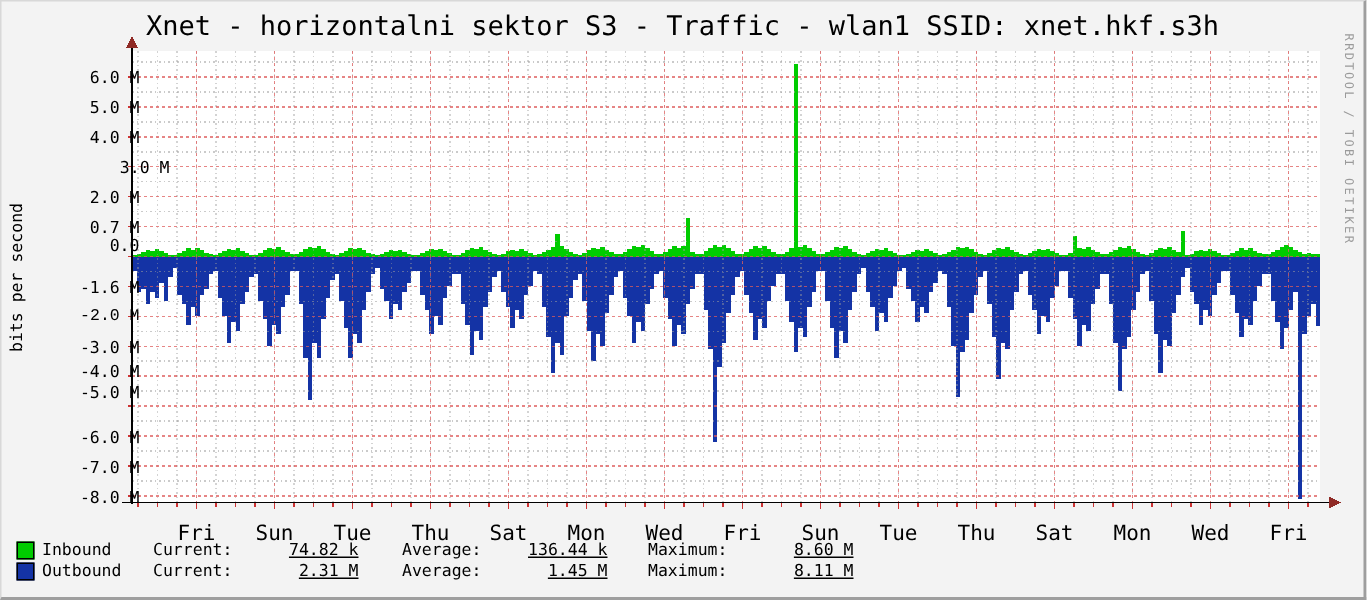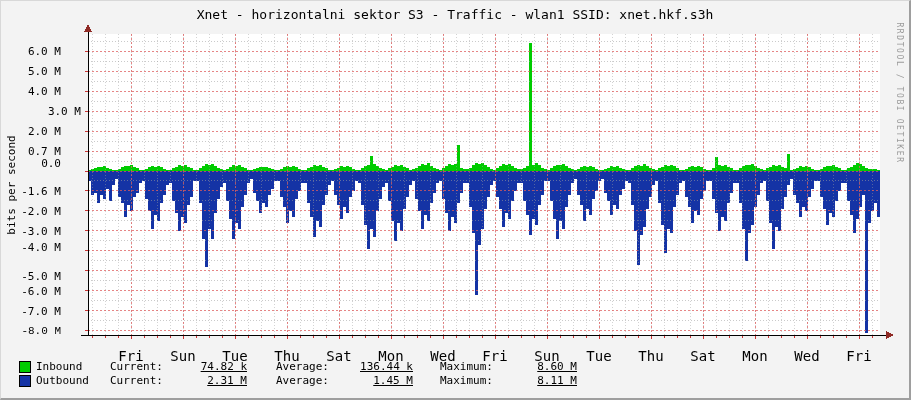--- a/index.html
+++ b/index.html
@@ -4,35 +4,35 @@
 <style>
   html,body{margin:0;padding:0;background:#e8e8e8;}
   .frame{
     position:relative;width:911px;height:400px;box-sizing:border-box;
     background:#f3f3f3;overflow:hidden;
     border-top:1px solid #d8d8d8;border-left:1px solid #d8d8d8;
     border-right:2px solid #9e9e9e;border-bottom:2px solid #9e9e9e;
     font-family:"DejaVu Sans Mono","Liberation Mono",monospace;
     color:#000;
   }
-  .title{position:absolute;top:6px;left:0;width:100%;text-align:center;font-size:13px;white-space:pre;}
+  .title{position:absolute;top:6px;left:0;width:100%;text-align:center;font-size:18px;white-space:pre;}
   #plot-svg{position:absolute;left:0;top:0;}
   #ylabels{position:absolute;left:0;top:0;}
-  #ylabels span{position:absolute;left:0;width:60px;text-align:right;font-size:11px;white-space:pre;}
+  #ylabels span{position:absolute;left:0;width:60px;text-align:right;font-size:11px;white-space:pre;padding-left:32px;}
   #xlabels{position:absolute;left:0;top:339px;}
   #xlabels span{position:absolute;top:8px;transform:translateX(-50%);font-size:14px;}
   .yaxis-title{
     position:absolute;left:10px;top:184px;transform:translate(-50%,-50%) rotate(-90deg);
     font-size:11px;white-space:nowrap;
   }
   .watermark{
     position:absolute;left:898px;top:92px;transform:translate(-50%,-50%) rotate(90deg);
     font-size:8px;letter-spacing:1.6px;color:#9a9a9a;white-space:nowrap;
   }
-  .legend{position:absolute;left:18px;top:359px;font-size:11px;line-height:14px;}
+  .legend{position:absolute;left:10px;top:359px;font-size:11px;line-height:14px;}
   .lg-row{display:flex;align-items:center;height:14px;}
   .swatch{display:inline-block;width:10px;height:10px;border:1px solid #000;margin-right:5px;flex:none;}
   .lg-name{display:inline-block;width:74px;}
   .lg-key{display:inline-block;width:53px;}
   .lg-val{display:inline-block;width:84px;text-align:right;white-space:pre;text-decoration:underline;}
   .g1{margin-left:29px;} .g2{margin-left:27px;}
 </style>
 </head>
 <body>
 
@@ -775,27 +775,27 @@
 
   <div id="ylabels">
       <span style="top: 44.3px;">6.0 M</span>
       <span style="top: 64.25px;">5.0 M</span>
       <span style="top: 84.2px;">4.0 M</span>
       <span style="top: 104.15px; margin-left: 20px;">3.0 M</span>
       <span style="top: 124.1px;">2.0 M</span>
       <span style="top: 144.05px;">0.7 M</span>
       <span style="top: 156px;">0.0</span>
       <span style="top: 183.95px;">-1.6 M</span>
-      <span style="top: 203.9px;">-2.0 M</span>
+      <span style="top: 203.9px; font-family: Liberation Mono, monospace;">-2.0 M</span>
       <span style="top: 223.85px;">-3.0 M</span>
       <span style="top: 240px;">-4.0 M</span>
-      <span style="top: 269px;">-5.0 M</span>
+      <span style="top: 254px;">-5.0 M</span>
       <span style="top: 283.7px;">-6.0 M</span>
       <span style="top: 303.65px;">-7.0 M</span>
-      <span style="top: 323.6px; font-family: Liberation Mono, monospace;">-8.0 M</span>
+      <span style="top: 323.6px;">-8.0 M</span>
     </div>
   <div id="xlabels">
       <span style="left: 130px;">Fri</span>
       <span style="left: 182px;">Sun</span>
       <span style="left: 234px;">Tue</span>
       <span style="left: 286px;">Thu</span>
       <span style="left: 338px;">Sat</span>
       <span style="left: 390px;">Mon</span>
       <span style="left: 442px;">Wed</span>
       <span style="left: 494px;">Fri</span>

